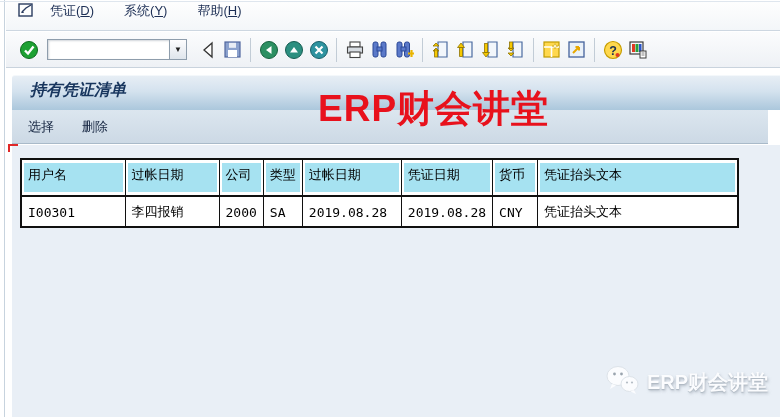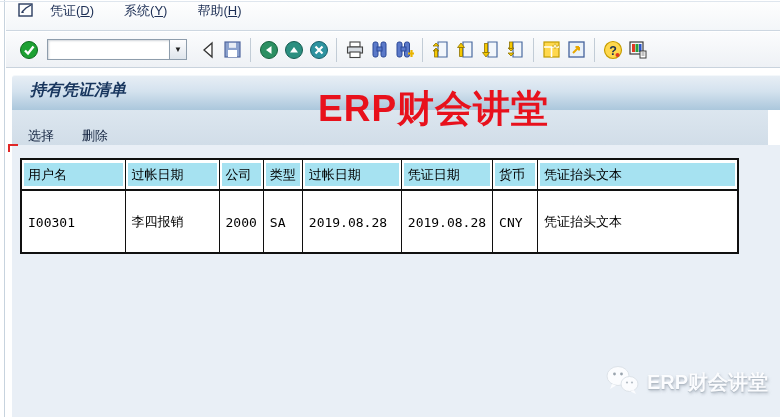--- a/index.html
+++ b/index.html
@@ -52,21 +52,21 @@
     border-top:1px solid #f4f8fb; border-radius:3px 0 0 0;
     padding:4px 16px 0 18px;
   }
   #page-title {
     font-family:"DejaVu Serif", serif;
     font-style:italic; font-weight:bold; font-size:16px; color:#17355d;
   }
 
   
   #app-toolbar {
-    position:absolute; left:12px; right:12px; top:110px; height:52px;
+    position:absolute; left:12px; right:12px; top:110px; height:34px;
     background:linear-gradient(#dce6ef,#ccd9e5);
     border-bottom:1px solid #a9bac9;
     display:flex; align-items:center; padding-left:16px;
   }
   .app-btn { font-size:13px; color:#13233f; margin-right:28px; cursor:default; }
 
   
   #content {
     position:absolute; left:12px; right:0; top:145px; bottom:0;
     background:#e9eff6;
@@ -84,24 +84,24 @@
     font-family:"DejaVu Sans Mono", monospace;
   }
   #list-table, #list-table th, #list-table td { border:1px solid #101010; }
   #list-table { border-width:2px; }
   #list-table th { border-bottom-width:2px; font-weight:normal; }
   #list-table th, #list-table td {
     height:30px; font-size:13px; color:#000; text-align:left; vertical-align:middle;
     padding:0; overflow:hidden; white-space:nowrap;
   }
   #list-table th .hl {
-    display:block; margin:3px 2px; padding:3px 4px 2px 4px;
+    display:block; margin:3px 2px; padding:3px 4px 8px 4px;
     background:#a6e2f1;
   }
-  #list-table td .cv { display:block; margin:19px 2px; padding:3px 4px 2px 4px; background:#fff; }
+  #list-table td .cv { display:block; margin:3px 2px; padding:3px 4px 2px 4px; background:#fff; }
 
   
   #overlay-watermark {
     position:absolute; left:318px; top:84px; z-index:10;
     font-size:37px; font-weight:800; letter-spacing:1px; color:#e8111c;
   }
   #footer-watermark {
     position:absolute; left:604px; top:364px; z-index:10;
     display:flex; align-items:center; gap:7px;
   }

